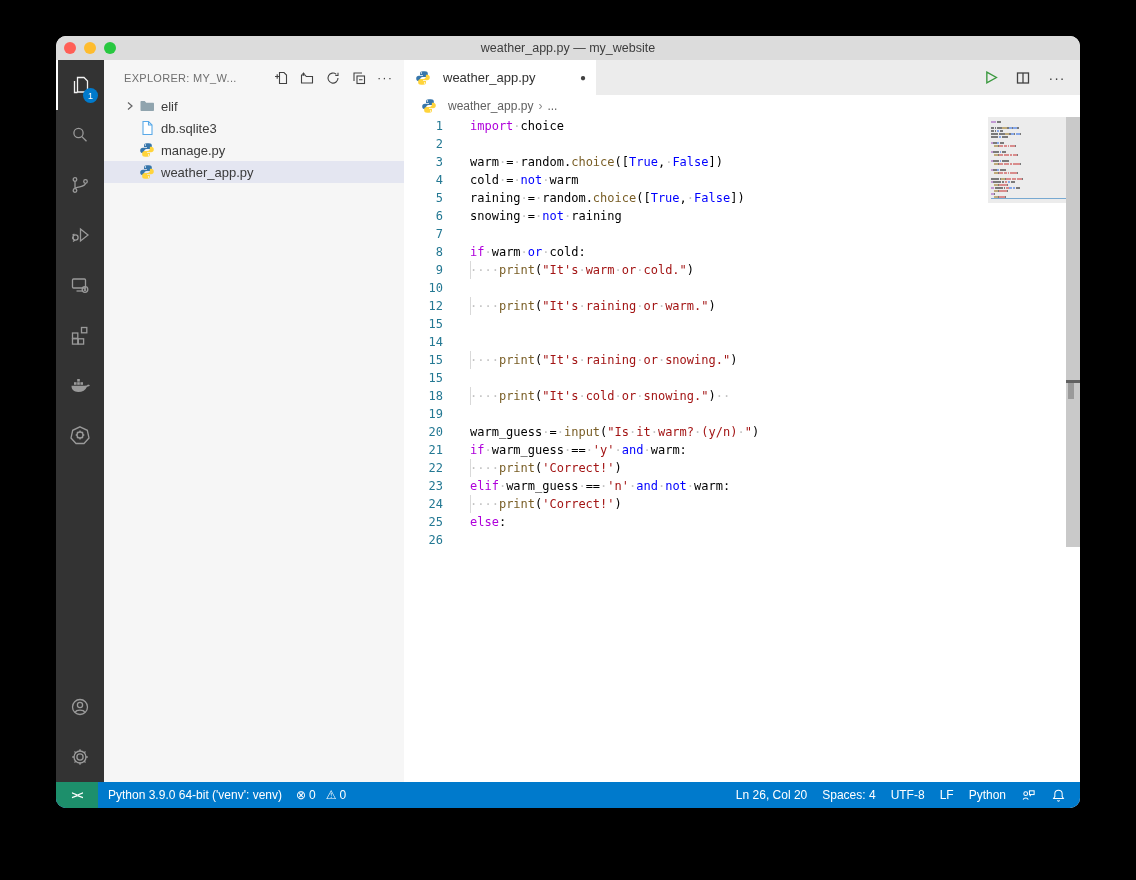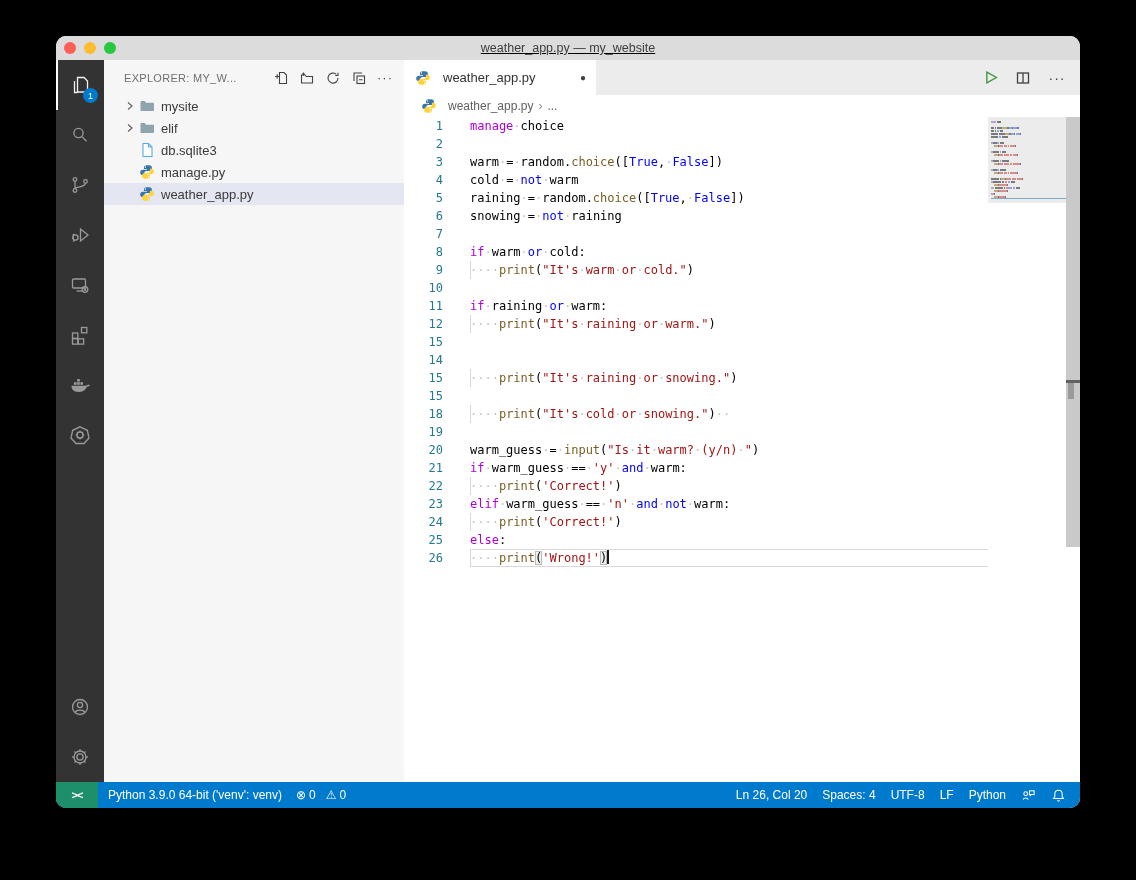--- a/index.html
+++ b/index.html
@@ -2,21 +2,21 @@
 <html><head>
 <meta charset="utf-8">
 <style>
   html,body{margin:0;padding:0;}
   body{width:1136px;height:880px;background:#000;position:relative;overflow:hidden;
        font-family:"Liberation Sans",sans-serif;-webkit-font-smoothing:antialiased;}
   .window{position:absolute;left:56px;top:36px;width:1024px;height:772px;border-radius:10px;
           overflow:hidden;background:#fff;display:flex;flex-direction:column;}
 
   
-  .titlebar{flex:0 0 24px;background:#dcdcdc;position:relative;display:flex;align-items:center;justify-content:center;text-decoration:underline;}
+  .titlebar{flex:0 0 24px;background:#dcdcdc;position:relative;display:flex;align-items:center;justify-content:center;}
   .traffic{position:absolute;left:8px;top:6px;display:flex;gap:8px;}
   .tl{width:12px;height:12px;border-radius:50%;}
   .tl.r{background:#ff5f57}.tl.y{background:#febc2e}.tl.g{background:#28c840}
   .win-title{font-size:12.5px;color:#3d3d3d;}
 
   .main{flex:1;display:flex;min-height:0;}
 
   
   .activitybar{width:48px;background:#333333;display:flex;flex-direction:column;align-items:center;}
   .ab-item{width:48px;height:50px;display:flex;align-items:center;justify-content:center;position:relative;cursor:pointer;}
@@ -229,33 +229,20 @@
             <span class="chev">
               <svg width="16" height="16" viewBox="0 0 16 16">
                 <path d="M6 4.5l4 3.5-4 3.5"></path>
               </svg>
             </span>
             <span class="ficon">
               <svg width="16" height="16" viewBox="0 0 16 16">
                 <path fill="#90a4ae" d="M1.5 4c0-.6.4-1 1-1h3.2l1.5 1.7h6.8c.6 0 1 .4 1 1V12c0 .6-.4 1-1 1H2.5c-.6 0-1-.4-1-1z"></path>
               </svg>
             </span>
-            <span class="flabel">mysite</span>
-          </div>
-          <div class="file-row">
-            <span class="chev">
-              <svg width="16" height="16" viewBox="0 0 16 16">
-                <path d="M6 4.5l4 3.5-4 3.5"></path>
-              </svg>
-            </span>
-            <span class="ficon">
-              <svg width="16" height="16" viewBox="0 0 16 16">
-                <path fill="#90a4ae" d="M1.5 4c0-.6.4-1 1-1h3.2l1.5 1.7h6.8c.6 0 1 .4 1 1V12c0 .6-.4 1-1 1H2.5c-.6 0-1-.4-1-1z"></path>
-              </svg>
-            </span>
             <span class="flabel">elif</span>
           </div>
           <div class="file-row">
             <span class="chev"></span>
             <span class="ficon">
               <svg width="16" height="16" viewBox="0 0 16 16">
                 <path d="M4 1.5h5.5L13 5v9.5H4z" fill="#fff" stroke="#59a9e8" stroke-width="1.1"></path>
                 <path d="M9.5 1.5V5H13" fill="none" stroke="#59a9e8" stroke-width="1.1"></path>
               </svg>
             </span>
@@ -327,45 +314,44 @@
               <path fill="#ffd43b" d="M8.1 14.8c1.9 0 2.9-.8 2.9-2v-1.9H8v-.7h4.1c1.6 0 2.7-1 2.7-2.7S13.7 4.8 12.1 4.8h-1.2v1.6c0 1.4-1.1 2.5-2.5 2.5h-3c-1.2 0-2.2 1-2.2 2.2v1.7c0 1.2 1 2 2.9 2z"></path>
               <circle cx="9.6" cy="13" r=".7" fill="#fff"></circle>
             </svg>
           </span>
         <span>weather_app.py</span>
         <span class="bc-sep">›</span>
         <span>...</span>
       </div>
       <div class="editor">
         <div class="code-lines">
-            <div class="code-line"><span class="ln">1</span><span class="lgap"></span><span class="code"><span class="tok-k">manage</span><span class="ws">·</span><span class="tok-p">choice</span></span></div>
+            <div class="code-line"><span class="ln">1</span><span class="lgap"></span><span class="code"><span class="tok-k">import</span><span class="ws">·</span><span class="tok-p">choice</span></span></div>
             <div class="code-line"><span class="ln">2</span><span class="lgap"></span><span class="code"></span></div>
             <div class="code-line"><span class="ln">3</span><span class="lgap"></span><span class="code"><span class="tok-p">warm</span><span class="ws">·</span><span class="tok-p">=</span><span class="ws">·</span><span class="tok-p">random.</span><span class="tok-f">choice</span><span class="tok-p">([</span><span class="tok-b">True</span><span class="tok-p">,</span><span class="ws">·</span><span class="tok-b">False</span><span class="tok-p">])</span></span></div>
             <div class="code-line"><span class="ln">4</span><span class="lgap"></span><span class="code"><span class="tok-p">cold</span><span class="ws">·</span><span class="tok-p">=</span><span class="ws">·</span><span class="tok-b">not</span><span class="ws">·</span><span class="tok-p">warm</span></span></div>
             <div class="code-line"><span class="ln">5</span><span class="lgap"></span><span class="code"><span class="tok-p">raining</span><span class="ws">·</span><span class="tok-p">=</span><span class="ws">·</span><span class="tok-p">random.</span><span class="tok-f">choice</span><span class="tok-p">([</span><span class="tok-b">True</span><span class="tok-p">,</span><span class="ws">·</span><span class="tok-b">False</span><span class="tok-p">])</span></span></div>
             <div class="code-line"><span class="ln">6</span><span class="lgap"></span><span class="code"><span class="tok-p">snowing</span><span class="ws">·</span><span class="tok-p">=</span><span class="ws">·</span><span class="tok-b">not</span><span class="ws">·</span><span class="tok-p">raining</span></span></div>
             <div class="code-line"><span class="ln">7</span><span class="lgap"></span><span class="code"></span></div>
             <div class="code-line"><span class="ln">8</span><span class="lgap"></span><span class="code"><span class="tok-k">if</span><span class="ws">·</span><span class="tok-p">warm</span><span class="ws">·</span><span class="tok-b">or</span><span class="ws">·</span><span class="tok-p">cold:</span></span></div>
             <div class="code-line"><span class="ln">9</span><span class="lgap"></span><span class="code g"><span class="ws">····</span><span class="tok-f">print</span><span class="tok-p">(</span><span class="tok-s">"It's</span><span class="ws">·</span><span class="tok-s">warm</span><span class="ws">·</span><span class="tok-s">or</span><span class="ws">·</span><span class="tok-s">cold."</span><span class="tok-p">)</span></span></div>
             <div class="code-line"><span class="ln">10</span><span class="lgap"></span><span class="code"></span></div>
-            <div class="code-line"><span class="ln">11</span><span class="lgap"></span><span class="code"><span class="tok-k">if</span><span class="ws">·</span><span class="tok-p">raining</span><span class="ws">·</span><span class="tok-b">or</span><span class="ws">·</span><span class="tok-p">warm:</span></span></div>
             <div class="code-line"><span class="ln">12</span><span class="lgap"></span><span class="code g"><span class="ws">····</span><span class="tok-f">print</span><span class="tok-p">(</span><span class="tok-s">"It's</span><span class="ws">·</span><span class="tok-s">raining</span><span class="ws">·</span><span class="tok-s">or</span><span class="ws">·</span><span class="tok-s">warm."</span><span class="tok-p">)</span></span></div>
             <div class="code-line"><span class="ln">15</span><span class="lgap"></span><span class="code"></span></div>
             <div class="code-line"><span class="ln">14</span><span class="lgap"></span></div>
             <div class="code-line"><span class="ln">15</span><span class="lgap"></span><span class="code g"><span class="ws">····</span><span class="tok-f">print</span><span class="tok-p">(</span><span class="tok-s">"It's</span><span class="ws">·</span><span class="tok-s">raining</span><span class="ws">·</span><span class="tok-s">or</span><span class="ws">·</span><span class="tok-s">snowing."</span><span class="tok-p">)</span></span></div>
             <div class="code-line"><span class="ln">15</span><span class="lgap"></span><span class="code"></span></div>
             <div class="code-line"><span class="ln">18</span><span class="lgap"></span><span class="code g"><span class="ws">····</span><span class="tok-f">print</span><span class="tok-p">(</span><span class="tok-s">"It's</span><span class="ws">·</span><span class="tok-s">cold</span><span class="ws">·</span><span class="tok-s">or</span><span class="ws">·</span><span class="tok-s">snowing."</span><span class="tok-p">)</span><span class="ws">··</span></span></div>
             <div class="code-line"><span class="ln">19</span><span class="lgap"></span><span class="code"></span></div>
             <div class="code-line"><span class="ln">20</span><span class="lgap"></span><span class="code"><span class="tok-p">warm_guess</span><span class="ws">·</span><span class="tok-p">=</span><span class="ws">·</span><span class="tok-f">input</span><span class="tok-p">(</span><span class="tok-s">"Is</span><span class="ws">·</span><span class="tok-s">it</span><span class="ws">·</span><span class="tok-s">warm?</span><span class="ws">·</span><span class="tok-s">(y/n)</span><span class="ws">·</span><span class="tok-s">"</span><span class="tok-p">)</span></span></div>
             <div class="code-line"><span class="ln">21</span><span class="lgap"></span><span class="code"><span class="tok-k">if</span><span class="ws">·</span><span class="tok-p">warm_guess</span><span class="ws">·</span><span class="tok-p">==</span><span class="ws">·</span><span class="tok-s">'y'</span><span class="ws">·</span><span class="tok-b">and</span><span class="ws">·</span><span class="tok-p">warm:</span></span></div>
             <div class="code-line"><span class="ln">22</span><span class="lgap"></span><span class="code g"><span class="ws">····</span><span class="tok-f">print</span><span class="tok-p">(</span><span class="tok-s">'Correct!'</span><span class="tok-p">)</span></span></div>
             <div class="code-line"><span class="ln">23</span><span class="lgap"></span><span class="code"><span class="tok-k">elif</span><span class="ws">·</span><span class="tok-p">warm_guess</span><span class="ws">·</span><span class="tok-p">==</span><span class="ws">·</span><span class="tok-s">'n'</span><span class="ws">·</span><span class="tok-b">and</span><span class="ws">·</span><span class="tok-b">not</span><span class="ws">·</span><span class="tok-p">warm:</span></span></div>
             <div class="code-line"><span class="ln">24</span><span class="lgap"></span><span class="code g"><span class="ws">····</span><span class="tok-f">print</span><span class="tok-p">(</span><span class="tok-s">'Correct!'</span><span class="tok-p">)</span></span></div>
             <div class="code-line"><span class="ln">25</span><span class="lgap"></span><span class="code"><span class="tok-k">else</span><span class="tok-p">:</span></span></div>
-            <div class="code-line current"><span class="ln">26</span><span class="lgap"></span><span class="code g"><span class="ws">····</span><span class="tok-f">print</span><span class="tok-m">(</span><span class="tok-s">'Wrong!'</span><span class="tok-m">)</span><span class="caret"></span></span></div>
+            <div class="code-line current"><span class="ln">26</span><span class="lgap"></span></div>
           </div>
         <div class="minimap">
             <div class="mm-line">
               <span style="width: 4.8px; background: rgb(195, 155, 211);"></span>
               <span style="width: 0.8px;"></span>
               <span style="width: 4.8px; background: rgb(122, 122, 122);"></span>
             </div>
             <div class="mm-line"></div>
             <div class="mm-line">
               <span style="width: 3.2px; background: rgb(122, 122, 122);"></span>

